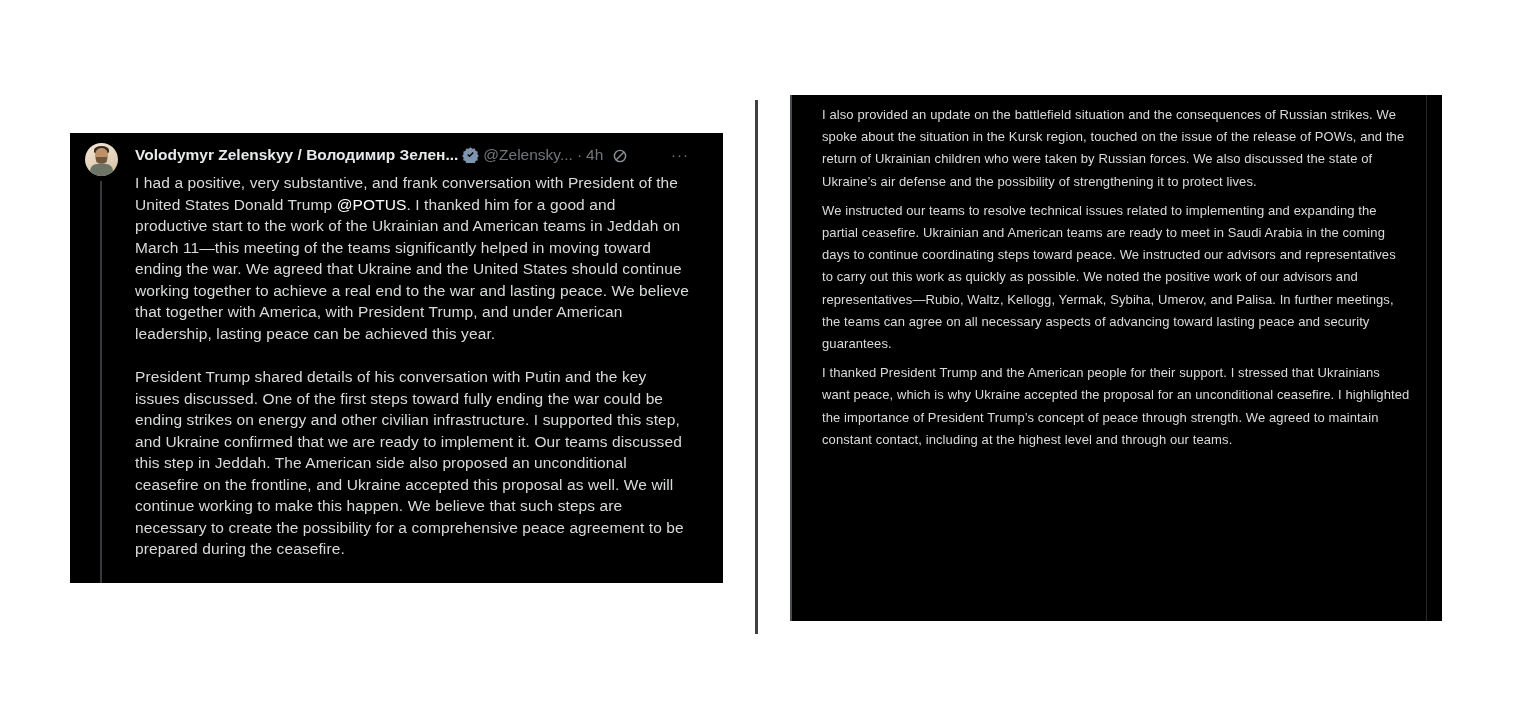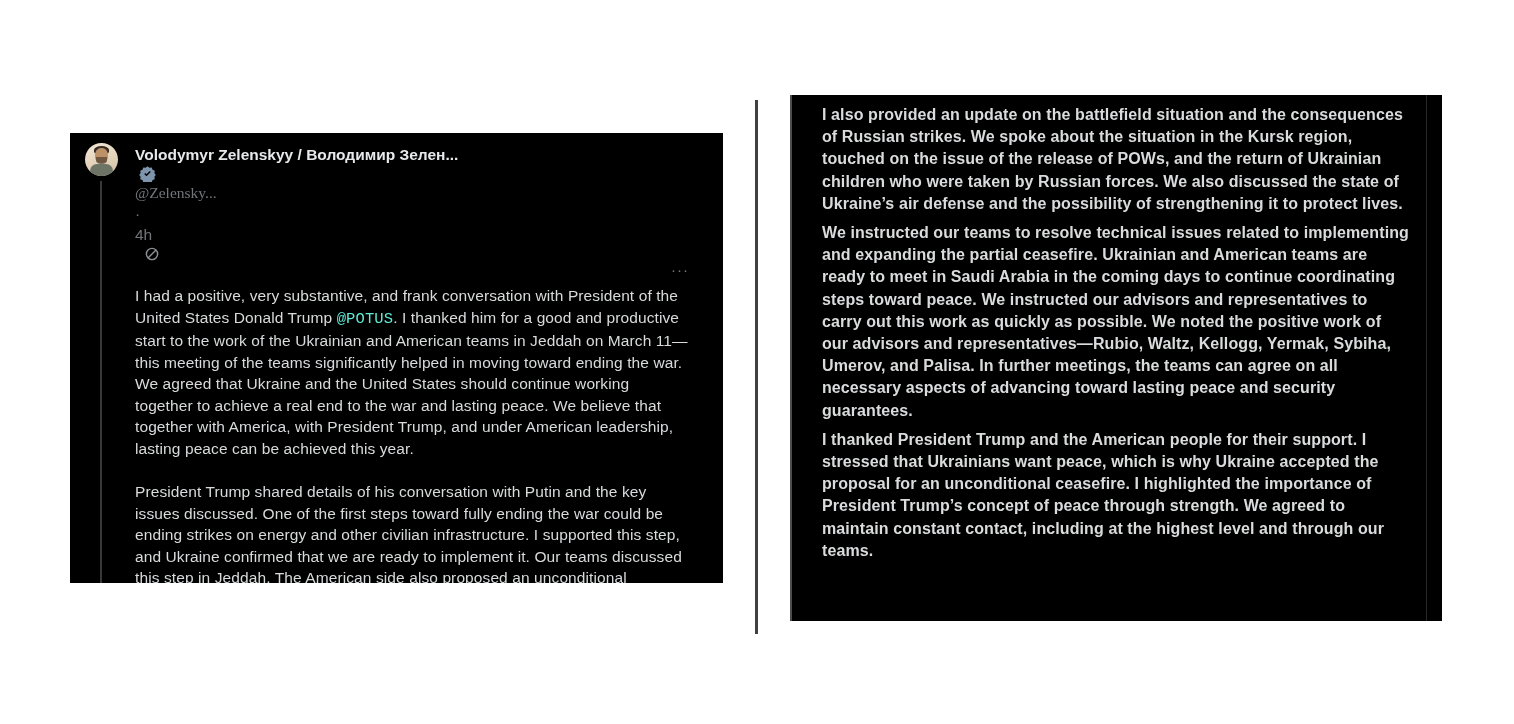--- a/index.html
+++ b/index.html
@@ -62,55 +62,54 @@
     background: #6d7365;
   }
   .thread-line {
     position: absolute; left: 30px; top: 48px; bottom: 0;
     width: 2px; background: #35393c;
   }
   .lp-content {
     position: absolute; left: 65px; top: 11px; right: 32px;
   }
   .header-row {
-    display: flex; align-items: flex-start;
+    display: flex; align-items: center;
     white-space: nowrap;
-    font-size: 15.5px; line-height: 21px; flex-direction: column;
+    font-size: 15.5px; line-height: 21px;
   }
   .display-name {
     font-weight: bold; color: #e7e9ea;
     overflow: hidden;
   }
   .badge { flex: 0 0 auto; margin: 0 4px 0 4px; display: inline-flex; }
   .meta { color: #71767b; }
-  .handle { margin-right: 4px; font-family: Liberation Serif, serif; }
+  .handle { margin-right: 4px; }
   .dot-sep { margin: 0 4px 0 0; }
   .mute-icon { margin-left: 9px; display: inline-flex; position: relative; top: 1px; }
   .more-btn {
     margin-left: auto; margin-right: 2px;
     color: #71767b; font-size: 15px; letter-spacing: 1px;
     background: none; border: none; cursor: pointer;
     font-family: "Liberation Sans", sans-serif;
   }
   .lp-body {
     margin-top: 7px;
     font-size: 15.5px; line-height: 21.5px;
     color: #d8dadb;
     letter-spacing: 0.1px;
   }
   .lp-body p + p { margin-top: 22px; }
-  .mention { color: #5eead4; text-decoration: none; cursor: pointer; font-family: Liberation Mono, monospace; }
+  .mention { color: #ffffff; text-decoration: none; cursor: pointer; }
 
   
   .rp-content {
     position: absolute; left: 30px; right: 32px; top: 9px;
-    font-size: 16px; line-height: 22.2px;
+    font-size: 13px; line-height: 22.2px;
     color: #dadbdc;
     letter-spacing: 0.1px;
-    font-weight: bold;
   }
   .rp-content p + p { margin-top: 7px; }
   .rp-scroll-line {
     position: absolute; right: 15px; top: 0; bottom: 0;
     width: 1px; background: #26292c;
   }
 </style>
 </head>
 <body>
 

